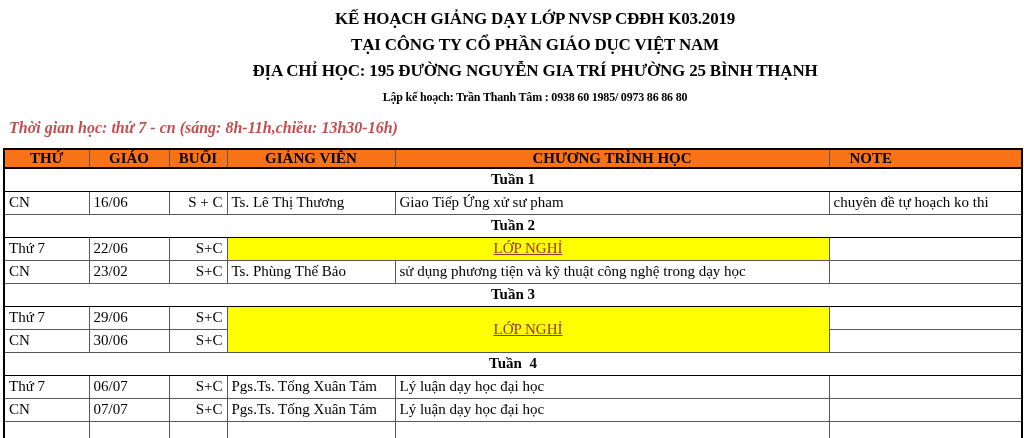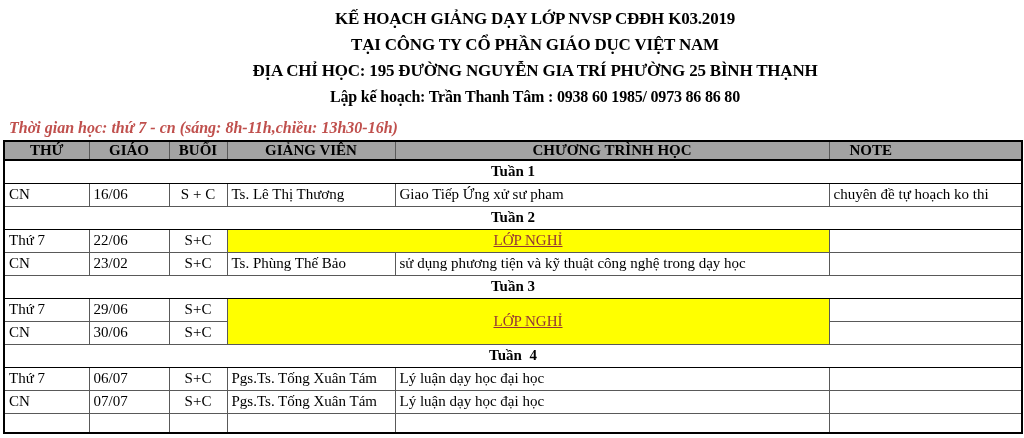--- a/index.html
+++ b/index.html
@@ -15,28 +15,28 @@
     text-align: center;
     padding-top: 6px;
     font-weight: bold;
   }
   .doc-header .line {
     font-size: 17px;
     line-height: 26px;
     letter-spacing: -0.2px;
     padding-left: 46px;
   }
-  .doc-header .line4 { font-size: 16px; }
+  .doc-header .line4 { font-size: 12px; }
 
   .time-note {
     color: #C0504D;
     font-weight: bold;
     font-style: italic;
     font-size: 16px;
-    margin: 9px 0 3px 9px;
+    margin: 9px 0 11px 9px;
   }
 
   table.sched {
     border-collapse: collapse;
     table-layout: fixed;
     width: 1018px;
     margin-left: 3px;
     border: 2px solid #000;
   }
   .sched th, .sched td {
@@ -46,33 +46,33 @@
     height: 23px;
     overflow: hidden;
     white-space: nowrap;
     vertical-align: middle;
   }
   .sched thead th {
     height: 15px;
     font-weight: bold;
     text-align: center;
     border-bottom: 2px solid #000;
-    background: #a3a3a3;
+    background: #f97316;
   }
   .sched thead th.l { text-align: left; padding-left: 20px; }
 
   tr.section-row td {
     font-weight: bold;
     text-align: center;
     white-space: pre;
     border-top: 1px solid #a21caf;
     border-bottom: 1px solid #000;
     height: 23px;
   }
-  td.center { text-align: center; }
+  td.center { text-align: right; }
   td.cancel-cell {
     background: #FFFF00;
     color: #943634;
     text-align: center;
     text-decoration: underline;
   }
   tr.empty-row td { height: 20px; }
 </style>
 </head>
 <body>

